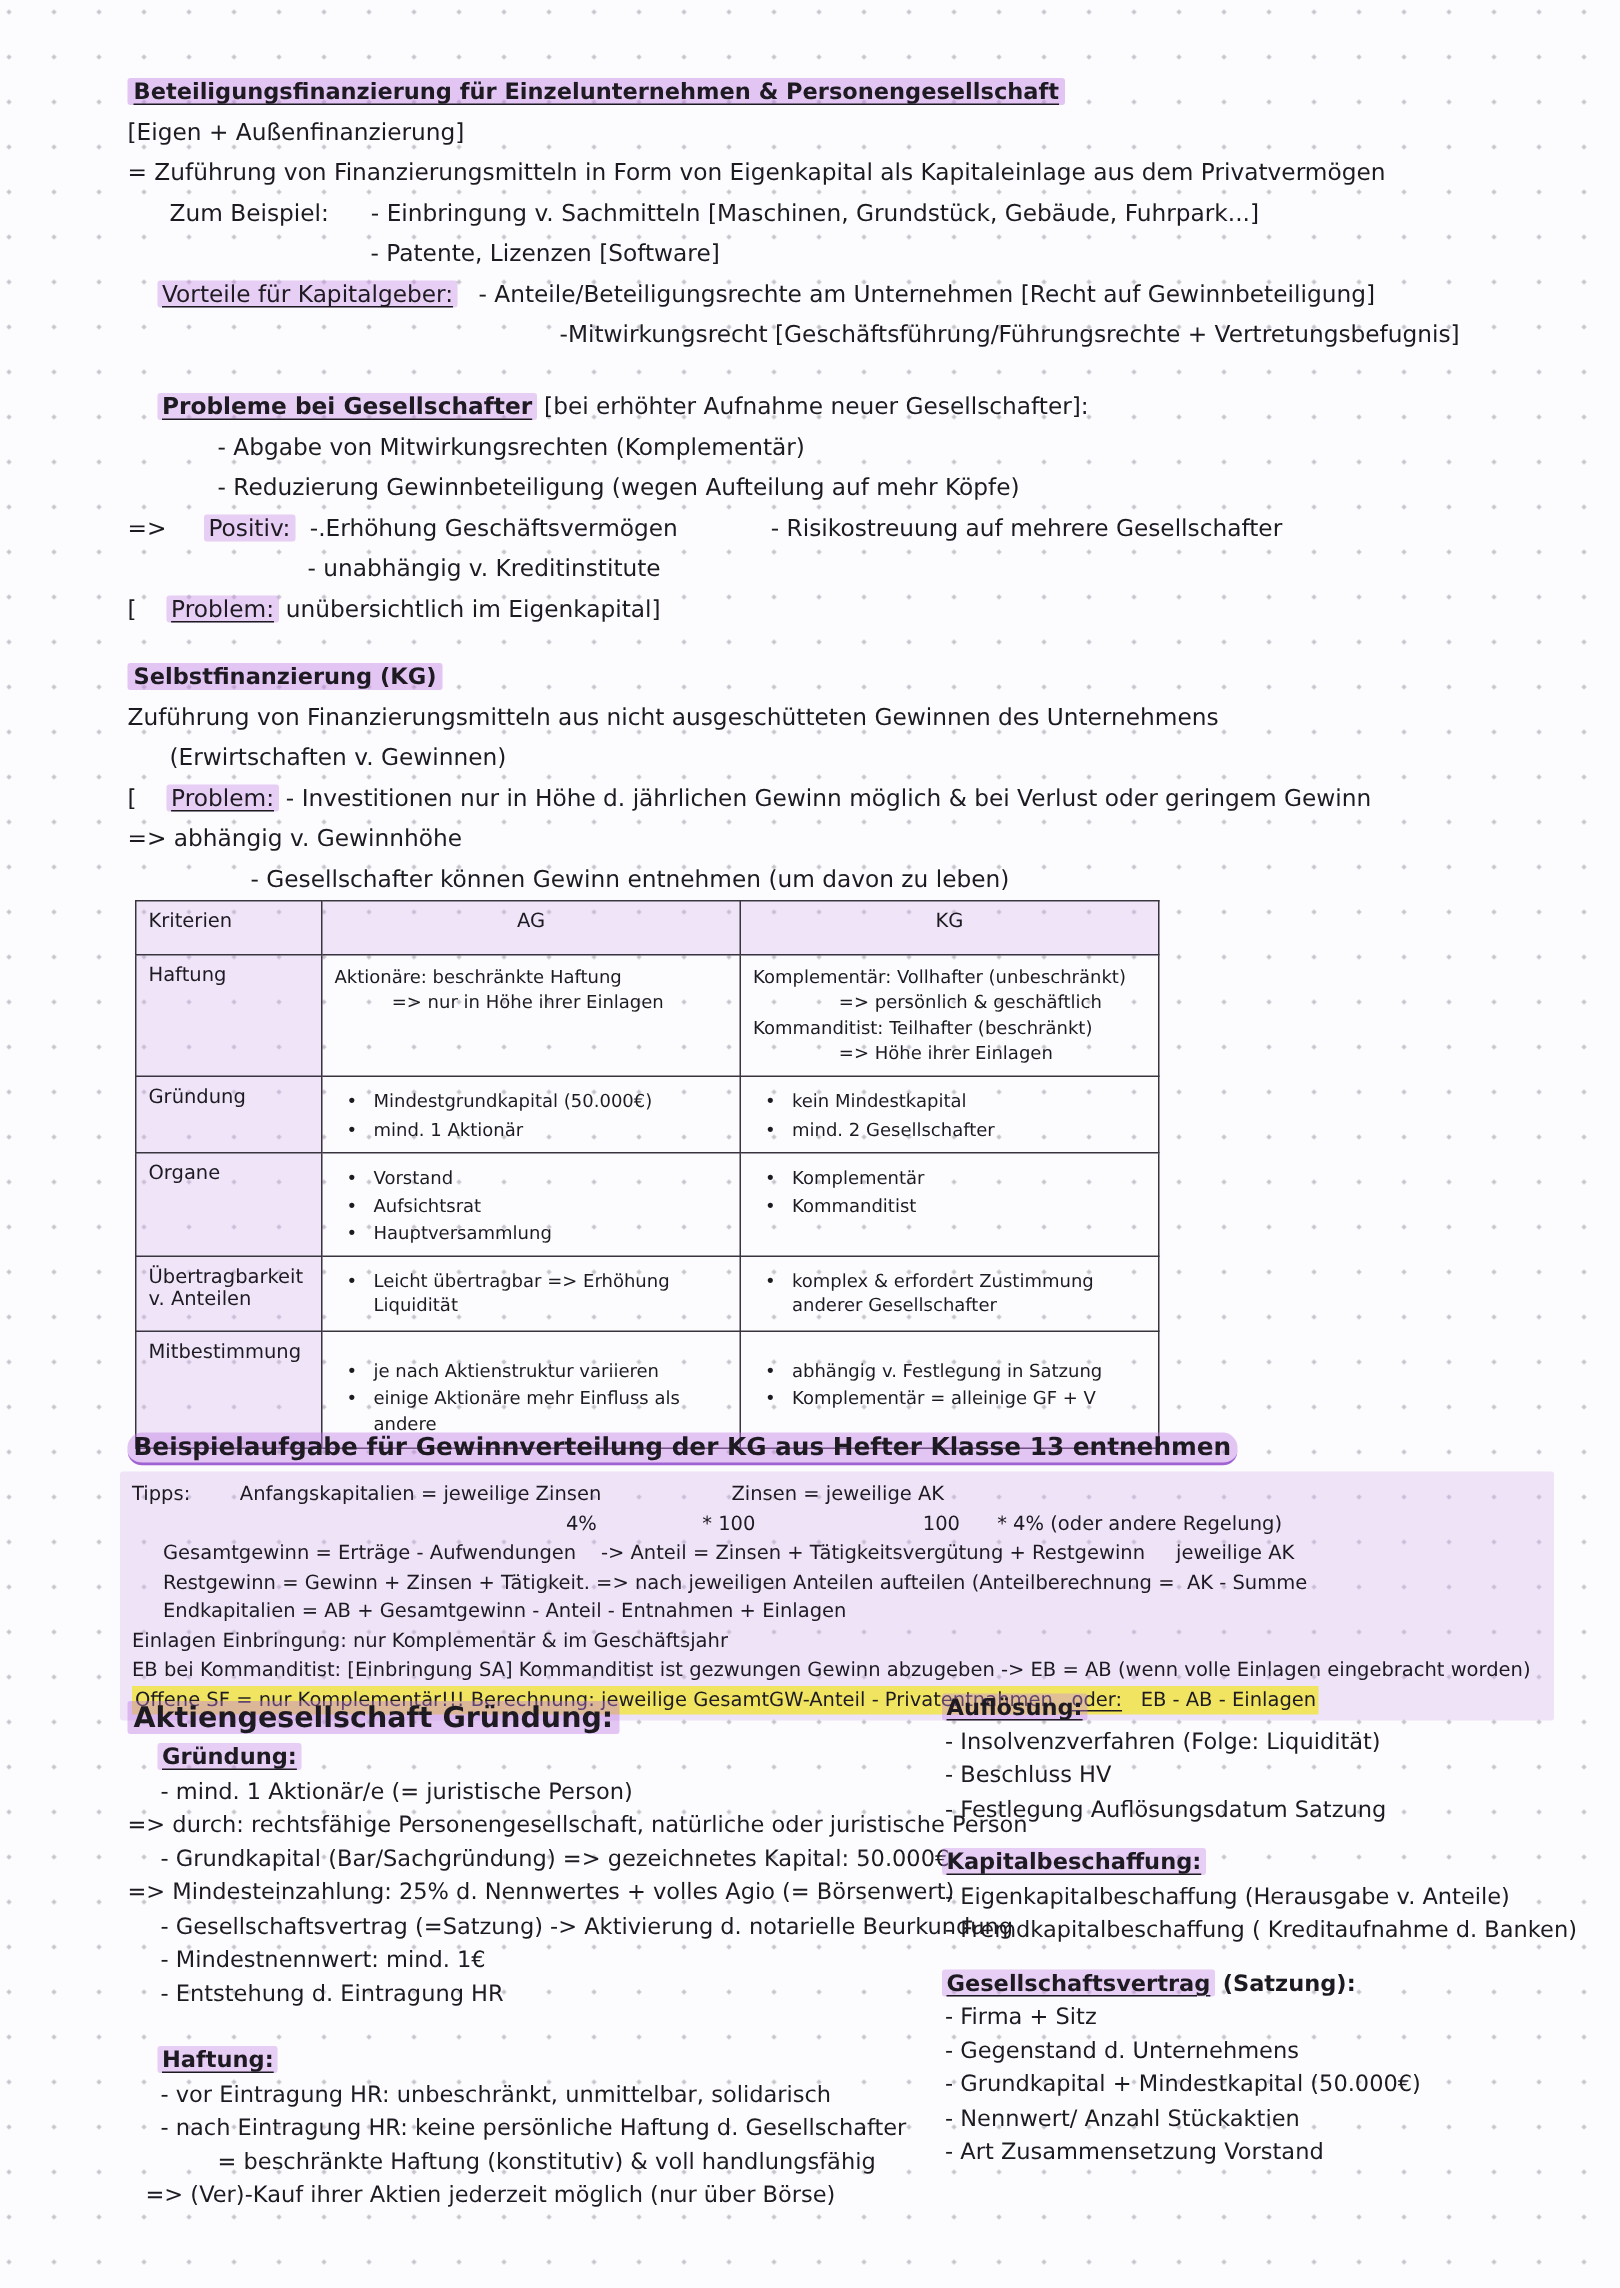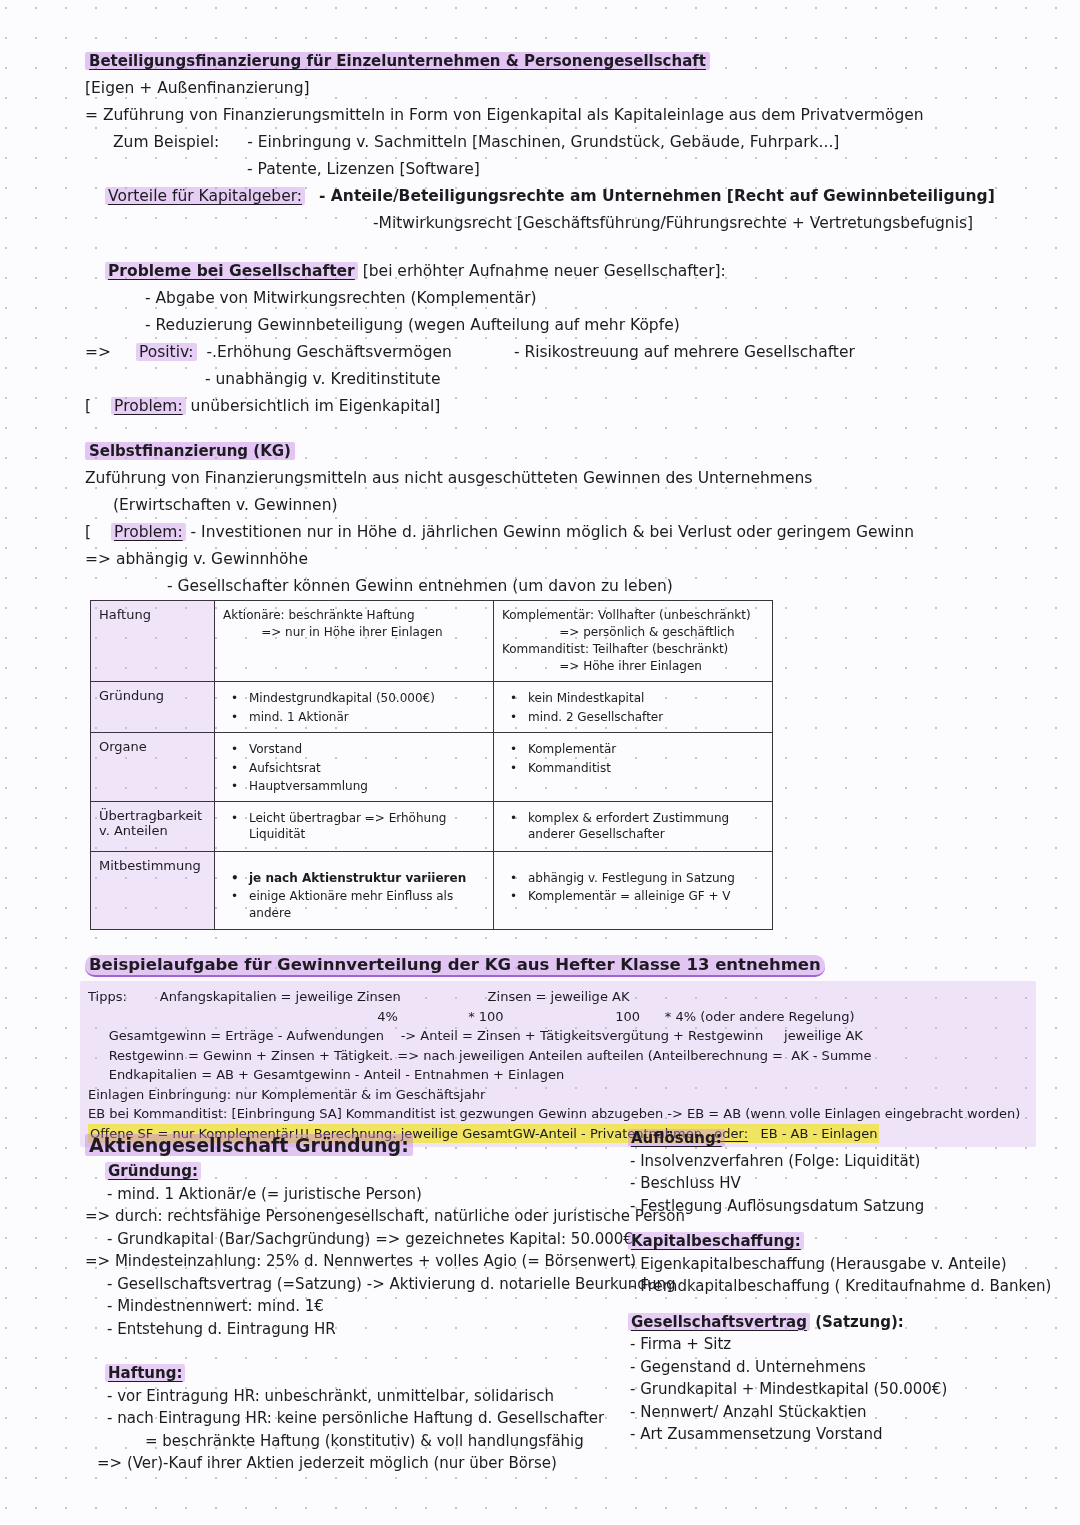--- a/index.html
+++ b/index.html
@@ -43,21 +43,21 @@
 </style>
 </head>
 <body>
 
 <div class="abs sec" style="top:48px;">
   <div class="ln"><span class="title1 hl ul">Beteiligungsfinanzierung für Einzelunternehmen &amp; Personengesellschaft</span></div>
   <div class="ln">[Eigen + Außenfinanzierung]</div>
   <div class="ln">= Zuführung von Finanzierungsmitteln in Form von Eigenkapital als Kapitaleinlage aus dem Privatvermögen</div>
   <div class="ln"><span style="margin-left:28px;">Zum Beispiel:</span><span style="margin-left:28px;">- Einbringung v. Sachmitteln [Maschinen, Grundstück, Gebäude, Fuhrpark...]</span></div>
   <div class="ln"><span style="margin-left:162px;">- Patente, Lizenzen [Software]</span></div>
-  <div class="ln"><span class="hl2 ul">Vorteile für Kapitalgeber:</span><span style="margin-left:14px;font-weight:bold;">- Anteile/Beteiligungsrechte am Unternehmen [Recht auf Gewinnbeteiligung]</span></div>
+  <div class="ln"><span class="hl2 ul">Vorteile für Kapitalgeber:</span><span style="margin-left:14px;">- Anteile/Beteiligungsrechte am Unternehmen [Recht auf Gewinnbeteiligung]</span></div>
   <div class="ln"><span style="margin-left:288px;">-Mitwirkungsrecht [Geschäftsführung/Führungsrechte + Vertretungsbefugnis]</span></div>
 </div>
 
 <div class="abs sec" style="top:258px;">
   <div class="ln"><span class="hl2 ul b">Probleme bei Gesellschafter</span><span> [bei erhöhter Aufnahme neuer Gesellschafter]:</span></div>
   <div class="ln"><span style="margin-left:60px;">- Abgabe von Mitwirkungsrechten (Komplementär)</span></div>
   <div class="ln"><span style="margin-left:60px;">- Reduzierung Gewinnbeteiligung (wegen Aufteilung auf mehr Köpfe)</span></div>
   <div class="ln"><span>=&gt;</span> <span class="hl2">Positiv:</span><span style="margin-left:10px;">-.Erhöhung Geschäftsvermögen</span><span style="margin-left:62px;">- Risikostreuung auf mehrere Gesellschafter</span></div>
   <div class="ln"><span style="margin-left:120px;">- unabhängig v. Kreditinstitute</span></div>
   <div class="ln"><span>[</span><span class="hl2 ul">Problem:</span><span> unübersichtlich im Eigenkapital]</span></div>
@@ -72,20 +72,25 @@
   <div class="ln"><span style="margin-left:82px;">- Gesellschafter können Gewinn entnehmen (um davon zu leben)</span></div>
 </div>
 
 <table class="cmp abs" style="left:90px;top:600px;width:682px;">
   <colgroup>
       <col style="width:124px;">
       <col style="width:279px;">
       <col style="width:279px;">
     </colgroup>
   <tbody>
+      <tr class="hdr" style="height:36px;">
+    <th class="lab">Kriterien</th>
+    <th class="c">AG</th>
+    <th class="c">KG</th>
+  </tr>
   <tr style="height:70px;">
     <td class="lab">Haftung</td>
     <td class="cell">
       <div class="pre">Aktionäre: beschränkte Haftung</div>
       <div class="pre">          =&gt; nur in Höhe ihrer Einlagen</div>
     </td>
     <td class="cell">
       <div class="pre">Komplementär: Vollhafter (unbeschränkt)</div>
       <div class="pre">               =&gt; persönlich &amp; geschäftlich</div>
       <div class="pre">Kommanditist: Teilhafter (beschränkt)</div>
@@ -120,21 +125,21 @@
     <td class="cell">
       <div class="bul">Leicht übertragbar =&gt; Erhöhung Liquidität</div>
     </td>
     <td class="cell">
       <div class="bul">komplex &amp; erfordert Zustimmung anderer Gesellschafter</div>
     </td>
   </tr>
   <tr style="height:78px;">
     <td class="lab">Mitbestimmung</td>
     <td class="cell">
-      <div class="bul" style="margin-top:12px;font-weight:bold;">je nach Aktienstruktur variieren</div>
+      <div class="bul" style="margin-top:12px;">je nach Aktienstruktur variieren</div>
       <div class="bul">einige Aktionäre mehr Einfluss als andere</div>
     </td>
     <td class="cell">
       <div class="bul" style="margin-top:12px;">abhängig v. Festlegung in Satzung</div>
       <div class="bul">Komplementär = alleinige GF + V</div>
     </td>
   </tr>
 </tbody>
   </table>
 

